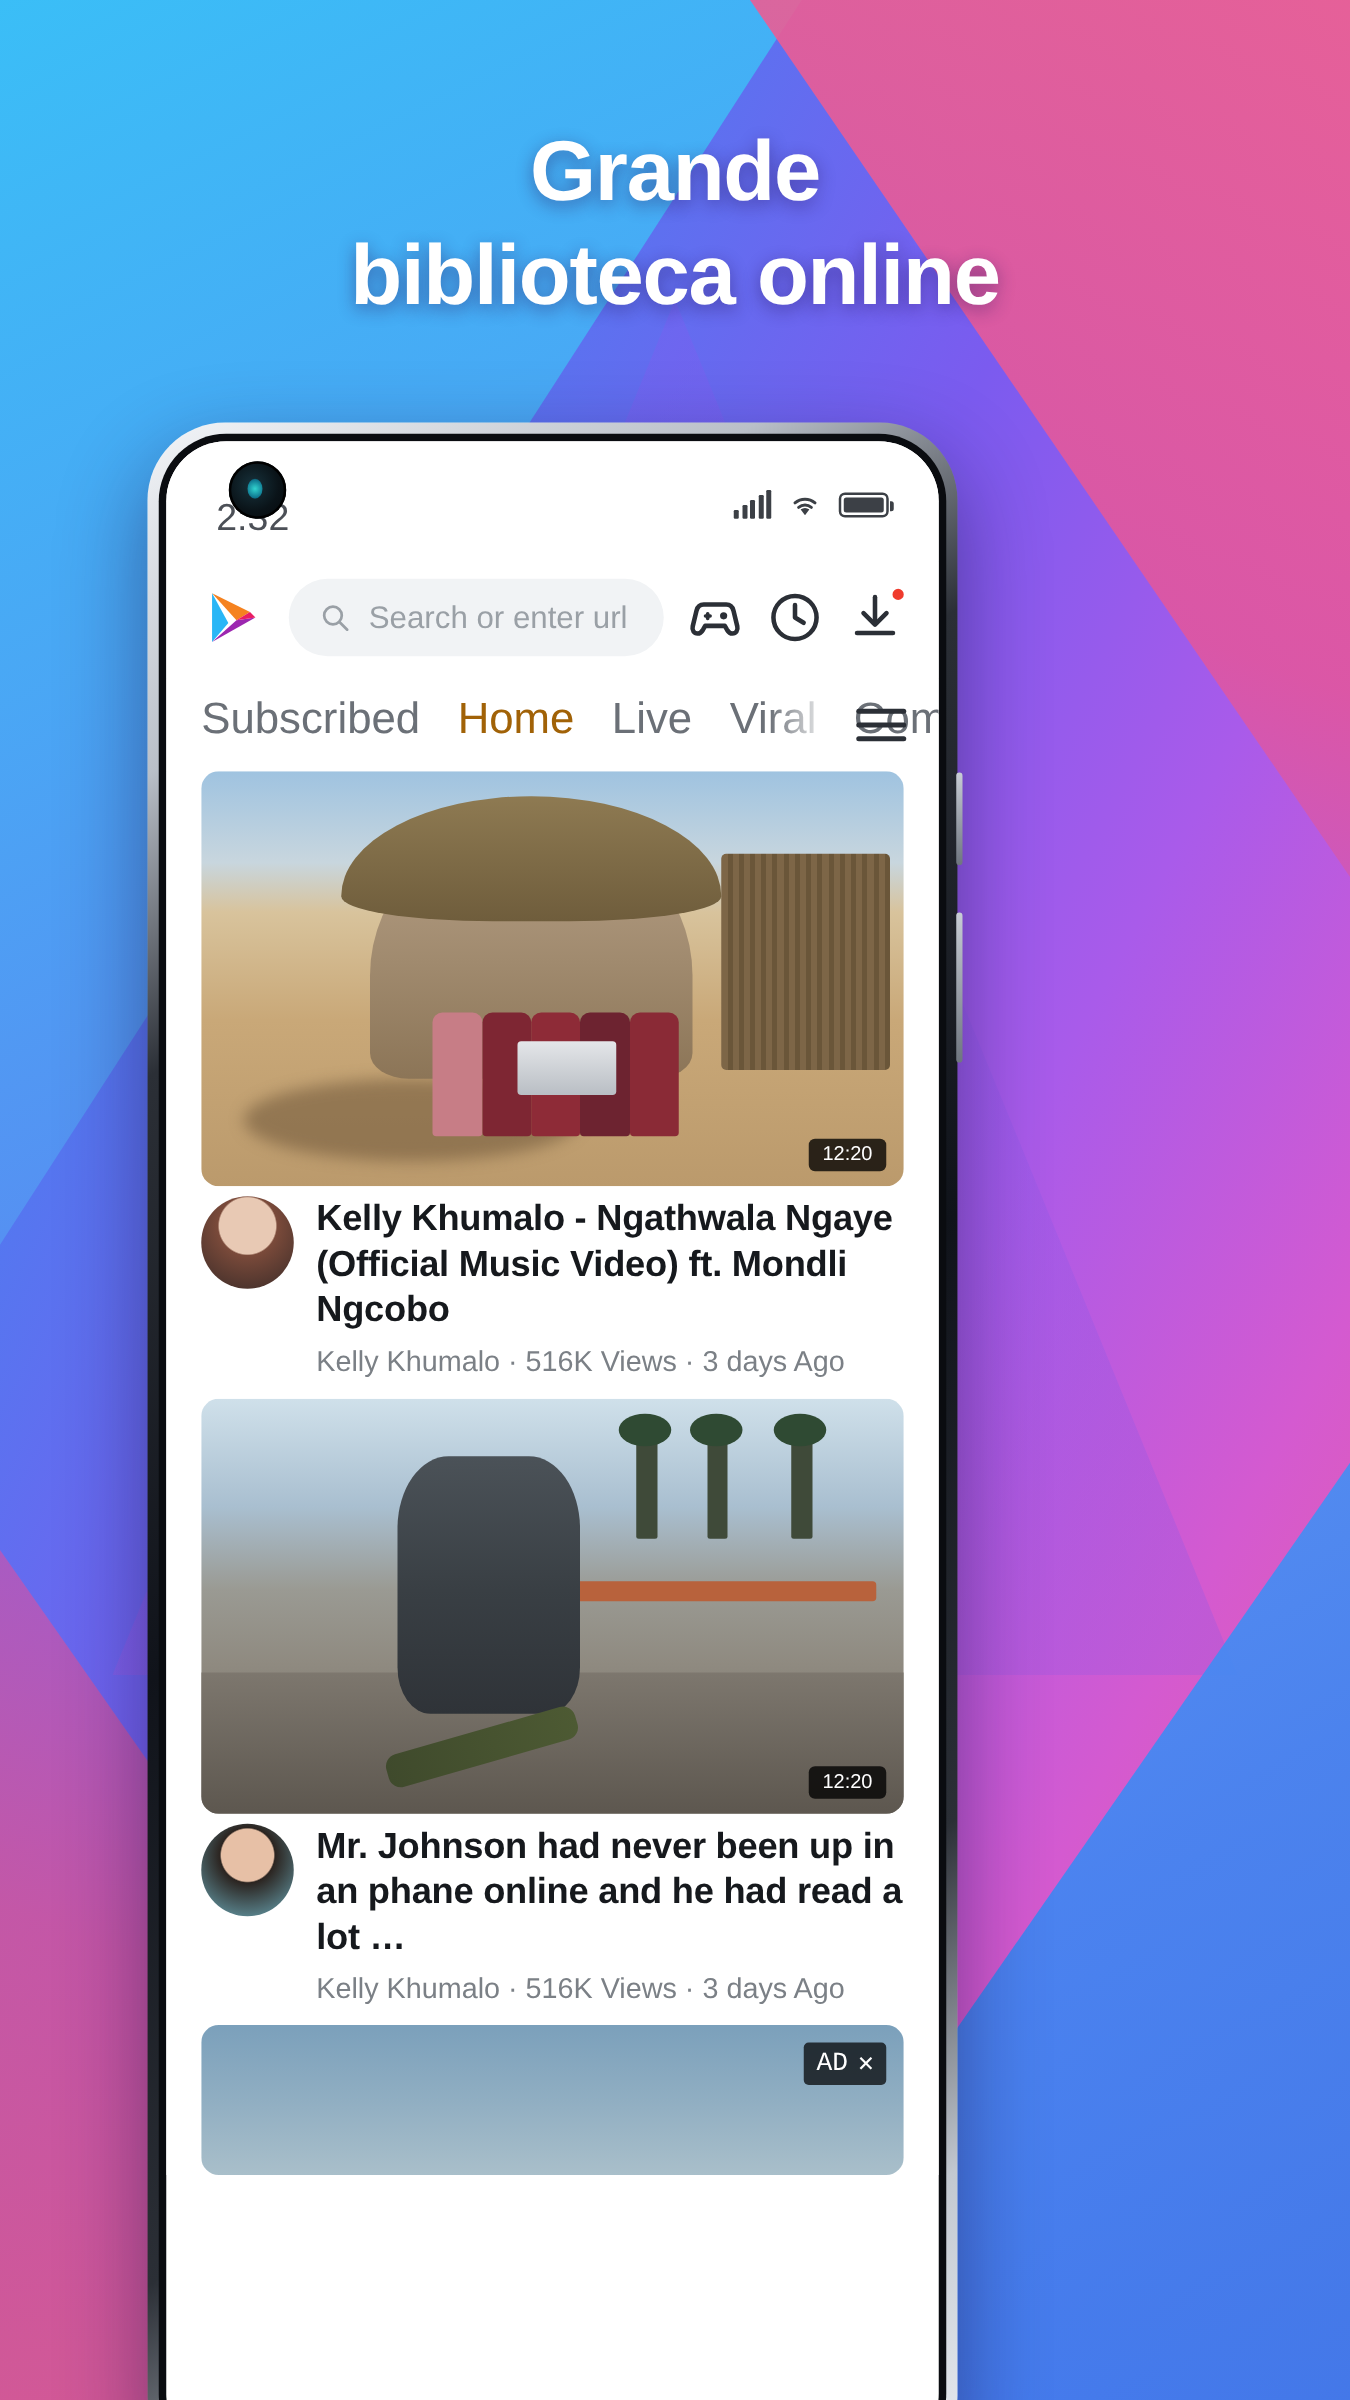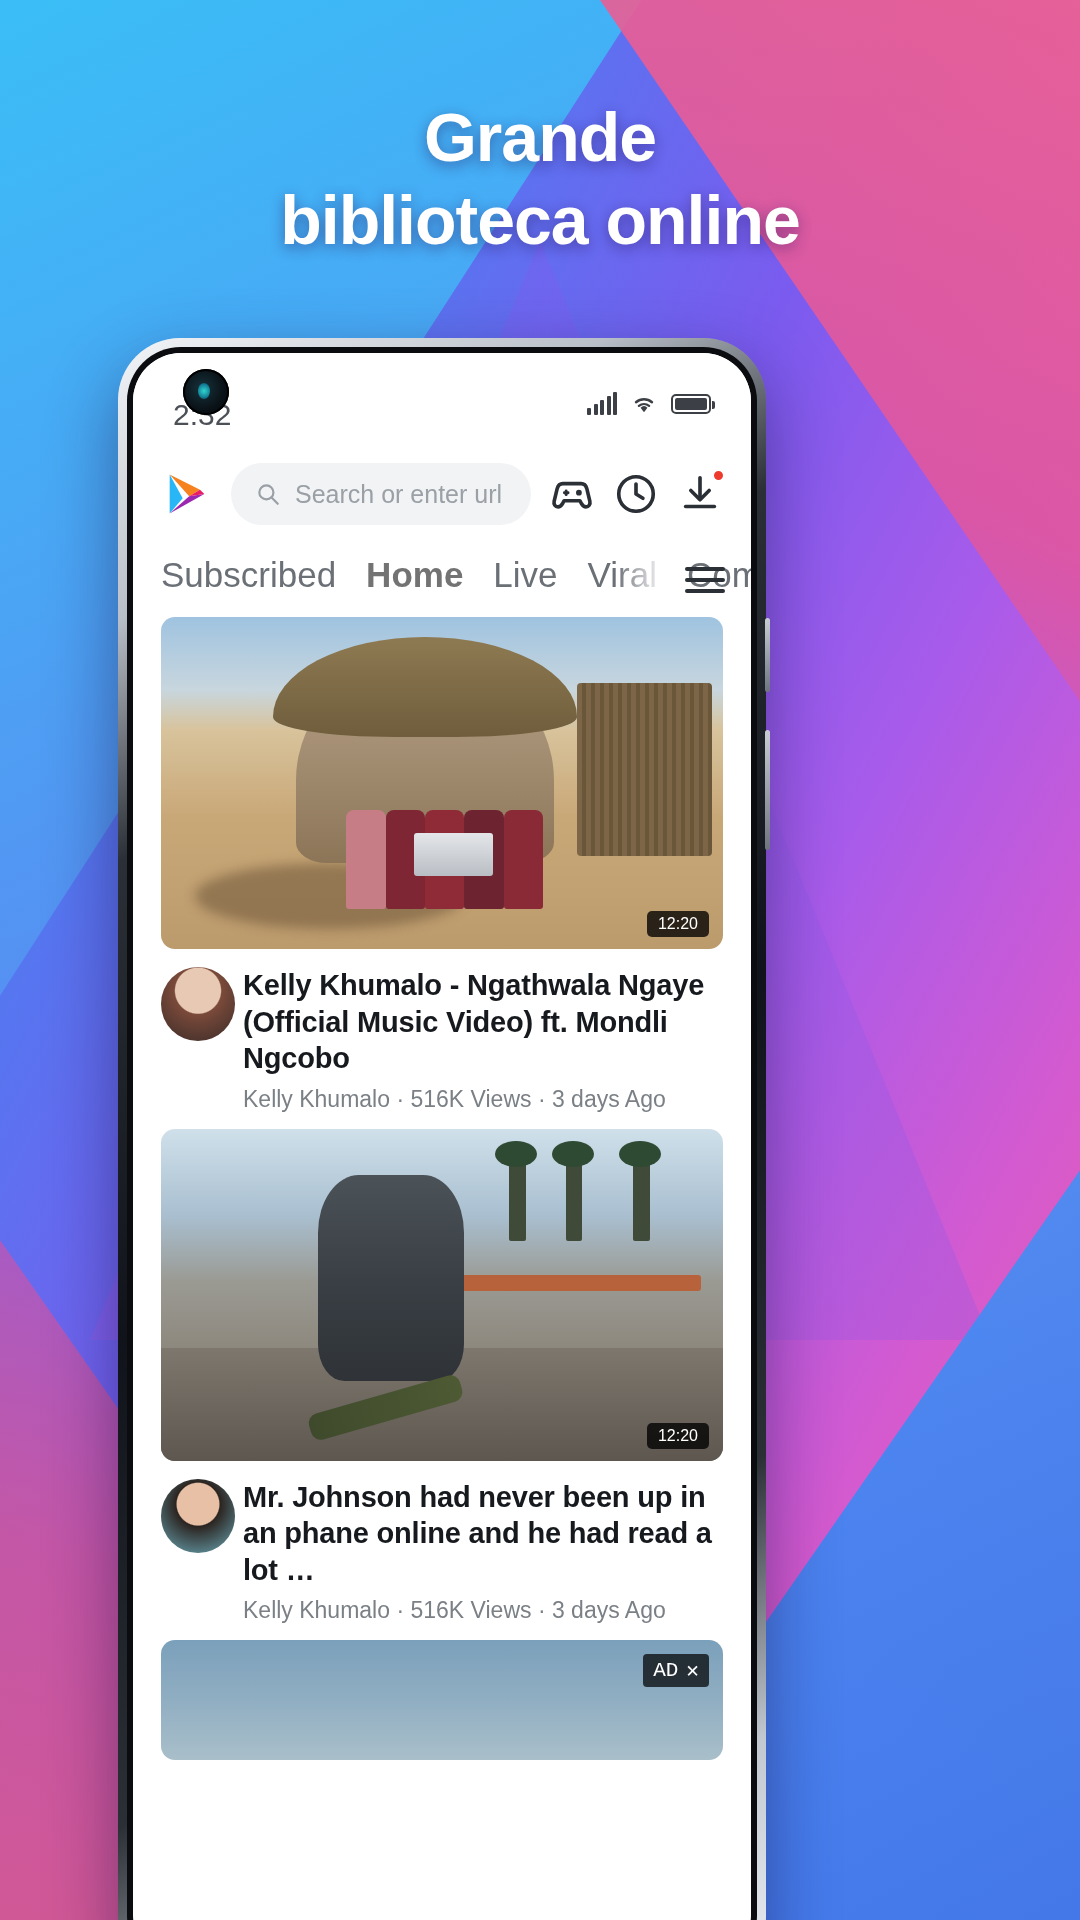--- a/index.html
+++ b/index.html
@@ -174,21 +174,21 @@
     display:flex; align-items:center;
     padding:6px 0 16px 28px;
     background:#fff;
     position:relative;
     overflow:hidden;
   }
   .tab {
     font-size:35px; color:#6b7077; white-space:nowrap;
     margin-right:30px; padding:6px 0;
   }
-  .tab.active { color:#737373; font-weight:700; }
+  .tab.active { color:#a16207; font-weight:400; }
   .tab-fade {
     position:absolute; right:72px; top:0; bottom:0; width:64px;
     background:linear-gradient(90deg,rgba(255,255,255,0) 0%, #fff 78%);
     pointer-events:none;
   }
   .hamburger {
     position:absolute; right:26px; top:50%; transform:translateY(-50%);
     width:40px; display:flex; flex-direction:column; gap:7px;
   }
   .hamburger span { display:block; height:4px; border-radius:2px; background:#2b2f36; }
@@ -201,21 +201,21 @@
     width:100%; height:332px;
     border-radius:14px;
     overflow:hidden;
   }
   .dur {
     position:absolute; right:14px; bottom:12px;
     background:rgba(0,0,0,.78);
     color:#fff; font-size:16px; font-weight:500;
     padding:4px 11px; border-radius:5px;
   }
-  .meta-row { display:flex; gap:8px; padding:18px 0 10px 0; }
+  .meta-row { display:flex; gap:18px; padding:8px 0 10px 0; }
   .avatar {
     width:74px; height:74px; border-radius:50%;
     flex:none; overflow:hidden; position:relative;
   }
   .vtitle {
     font-size:29px; line-height:1.26; font-weight:700; color:#16191d;
     letter-spacing:-.2px;
   }
   .vsub { font-size:23px; color:#7b8086; margin-top:9px; }
 

